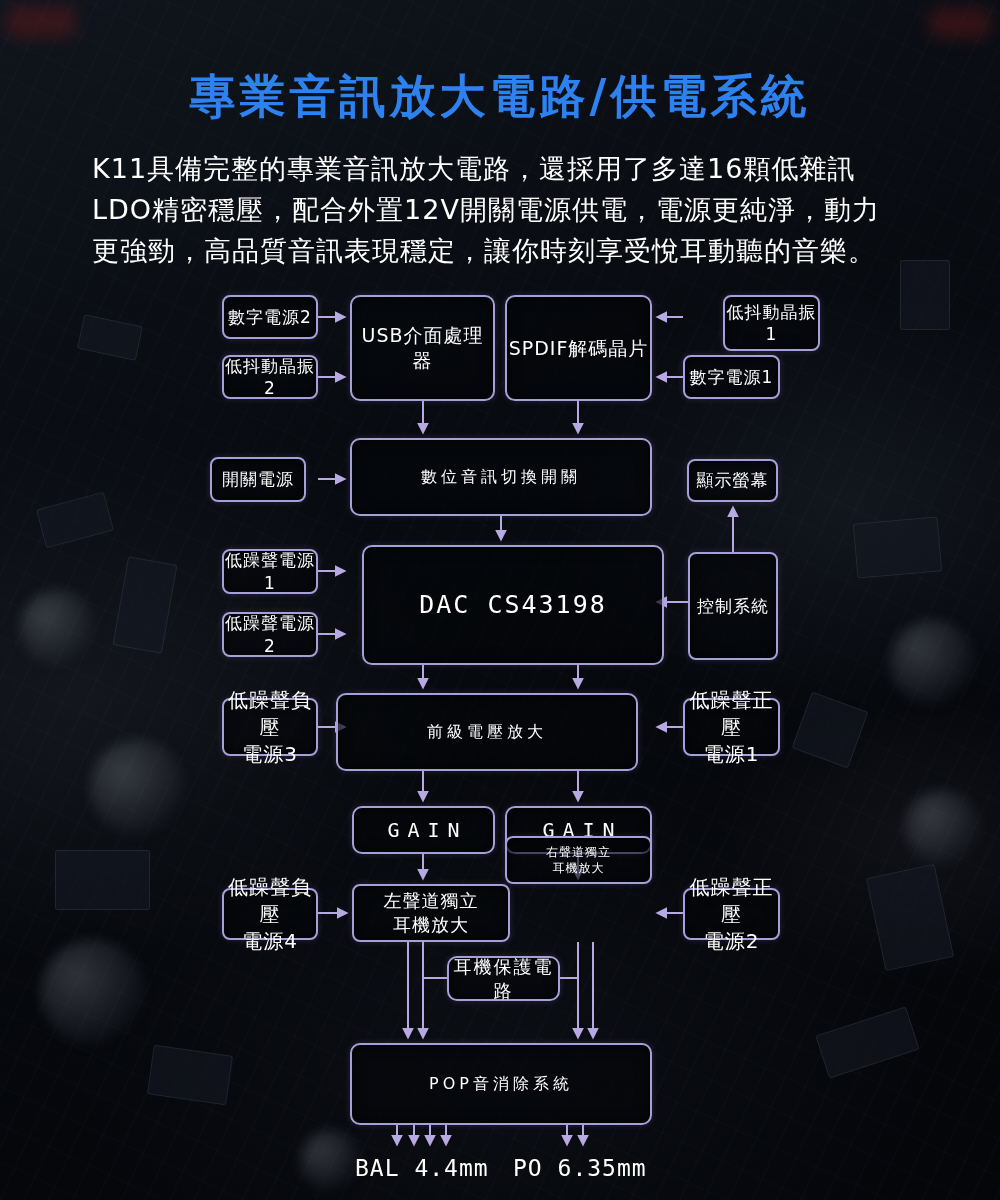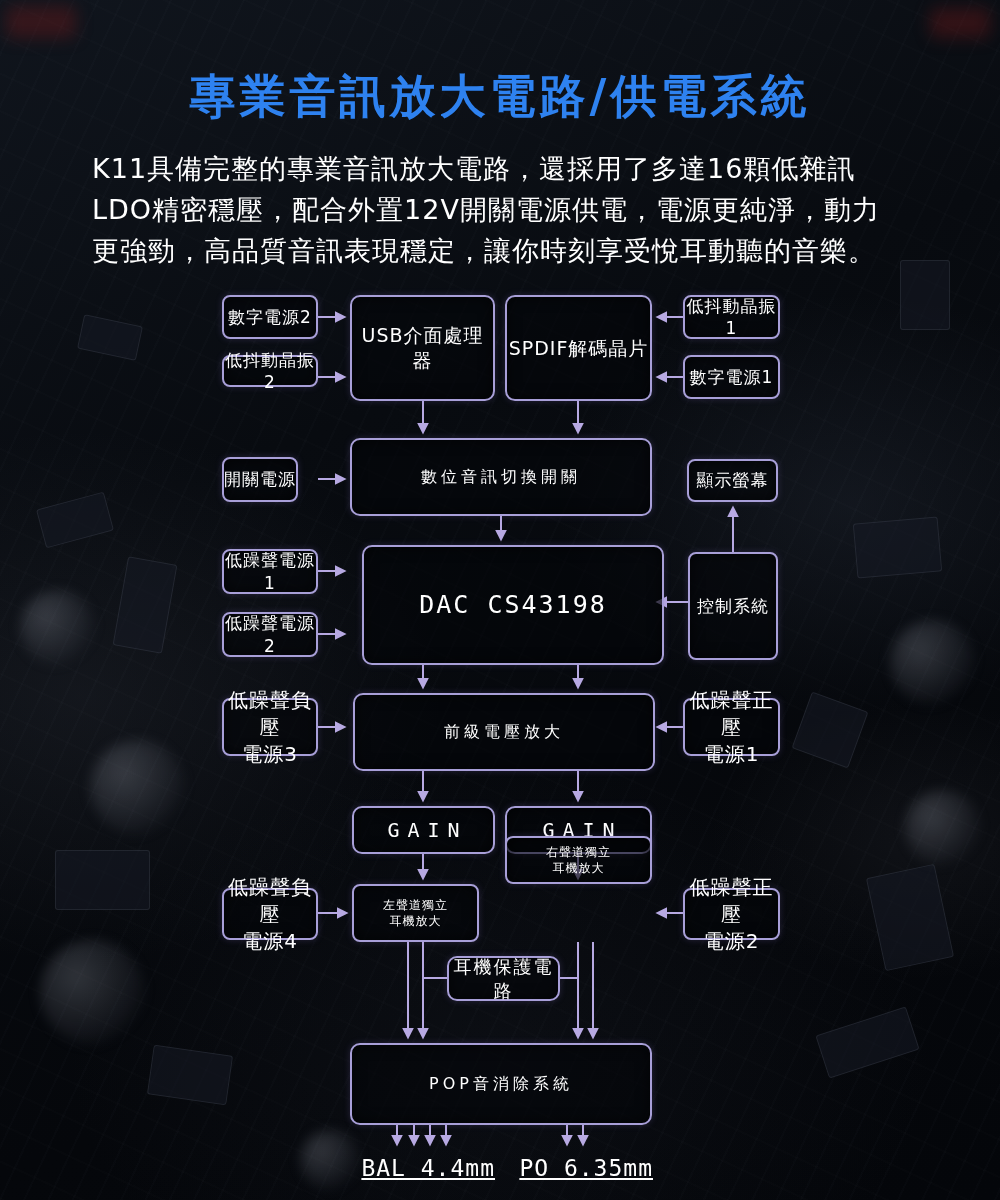--- a/index.html
+++ b/index.html
@@ -55,23 +55,23 @@
     font-size:22px;letter-spacing:2px;line-height:1.3;
   }
   .node.small{border-radius:8px;font-size:17px;letter-spacing:1px;}
   .node.small2{border-radius:8px;font-size:20px;letter-spacing:1px;line-height:1.35;}
   .node.mid{font-size:19px;letter-spacing:1px;}
   .node.big{font-size:16px;letter-spacing:4px;}
   .node.mono{font-family:"DejaVu Sans Mono","Liberation Mono",monospace;font-size:25px;letter-spacing:2px;margin-left:12px;}
   .node.gain{font-family:"DejaVu Sans Mono","Liberation Mono",monospace;font-size:20px;letter-spacing:8px;text-indent:8px;}
   .node.prot{font-size:18px;letter-spacing:2px;}
   .out-label{
-    position:absolute;text-align:right;
+    position:absolute;text-align:left;
     font-family:"DejaVu Sans Mono","Liberation Mono",monospace;
-    font-size:23px;letter-spacing:1px;color:#fff;text-decoration:underline;
+    font-size:23px;letter-spacing:1px;color:#fff;
   }
   svg.wires{position:absolute;left:0;top:0;}
   svg.wires line{stroke:var(--connector);stroke-width:2;}
 </style>
 </head>
 <body>
 
 <div class="stage">
 
   <div class="bg">
@@ -145,47 +145,47 @@
 
     <line x1="397" y1="1125" x2="397" y2="1143" marker-end="url(#arrow)"></line>
     <line x1="414" y1="1125" x2="414" y2="1143" marker-end="url(#arrow)"></line>
     <line x1="430" y1="1125" x2="430" y2="1143" marker-end="url(#arrow)"></line>
     <line x1="446" y1="1125" x2="446" y2="1143" marker-end="url(#arrow)"></line>
     <line x1="567" y1="1125" x2="567" y2="1143" marker-end="url(#arrow)"></line>
     <line x1="583" y1="1125" x2="583" y2="1143" marker-end="url(#arrow)"></line>
   </svg>
 
   <div class="node small" style="left:222px;top:295px;width:96px;height:44px">數字電源2</div>
-  <div class="node small" style="left:222px;top:355px;width:96px;height:32px">低抖動晶振2</div>
+  <div class="node small" style="left:222px;top:355px;width:96px;height:44px">低抖動晶振2</div>
   <div class="node mid" style="left:505px;top:295px;width:147px;height:106px">SPDIF解碼晶片</div>
   <div class="node mid" style="left:350px;top:295px;width:145px;height:106px">USB介面處理器</div>
-  <div class="node small" style="left:683px;top:295px;width:97px;height:44px">低抖動晶振1</div>
+  <div class="node small" style="left:723px;top:295px;width:97px;height:56px">低抖動晶振1</div>
   <div class="node small" style="left:683px;top:355px;width:97px;height:44px">數字電源1</div>
 
-  <div class="node small" style="left:222px;top:457px;width:76px;height:45px">開關電源</div>
+  <div class="node small" style="left:210px;top:457px;width:96px;height:45px">開關電源</div>
   <div class="node big" style="left:350px;top:438px;width:302px;height:78px">數位音訊切換開關</div>
   <div class="node small" style="left:687px;top:459px;width:91px;height:43px">顯示螢幕</div>
 
   <div class="node small" style="left:222px;top:549px;width:96px;height:45px">低躁聲電源1</div>
   <div class="node small" style="left:222px;top:612px;width:96px;height:45px">低躁聲電源2</div>
   <div class="node mono" style="left:350px;top:545px;width:302px;height:120px">DAC CS43198</div>
   <div class="node small" style="left:688px;top:552px;width:90px;height:108px">控制系統</div>
 
   <div class="node small2" style="left:222px;top:698px;width:96px;height:58px">低躁聲負壓
 電源3</div>
-  <div class="node big" style="left:353px;top:693px;width:302px;height:78px">前級電壓放大</div>
+  <div class="node big" style="left:336px;top:693px;width:302px;height:78px">前級電壓放大</div>
   <div class="node small2" style="left:683px;top:698px;width:97px;height:58px">低躁聲正壓
 電源1</div>
 
   <div class="node gain" style="left:352px;top:806px;width:143px;height:48px">GAIN</div>
   <div class="node gain" style="left:505px;top:806px;width:147px;height:48px">GAIN</div>
 
   <div class="node small2" style="left:222px;top:888px;width:96px;height:52px">低躁聲負壓
 電源4</div>
-  <div class="node small2" style="left:352px;top:884px;width:127px;height:58px;font-size:12px">左聲道獨立
+  <div class="node small2" style="left:352px;top:884px;width:158px;height:58px;font-size:18px">左聲道獨立
 耳機放大</div>
   <div class="node small2" style="left:505px;top:836px;width:147px;height:48px;font-size:12px">右聲道獨立
 耳機放大</div>
   <div class="node small2" style="left:683px;top:888px;width:97px;height:52px">低躁聲正壓
 電源2</div>
 
   <div class="node prot" style="left:447px;top:956px;width:113px;height:45px">耳機保護電路</div>
 
   <div class="node big" style="left:350px;top:1043px;width:302px;height:82px">POP音消除系統</div>
 

